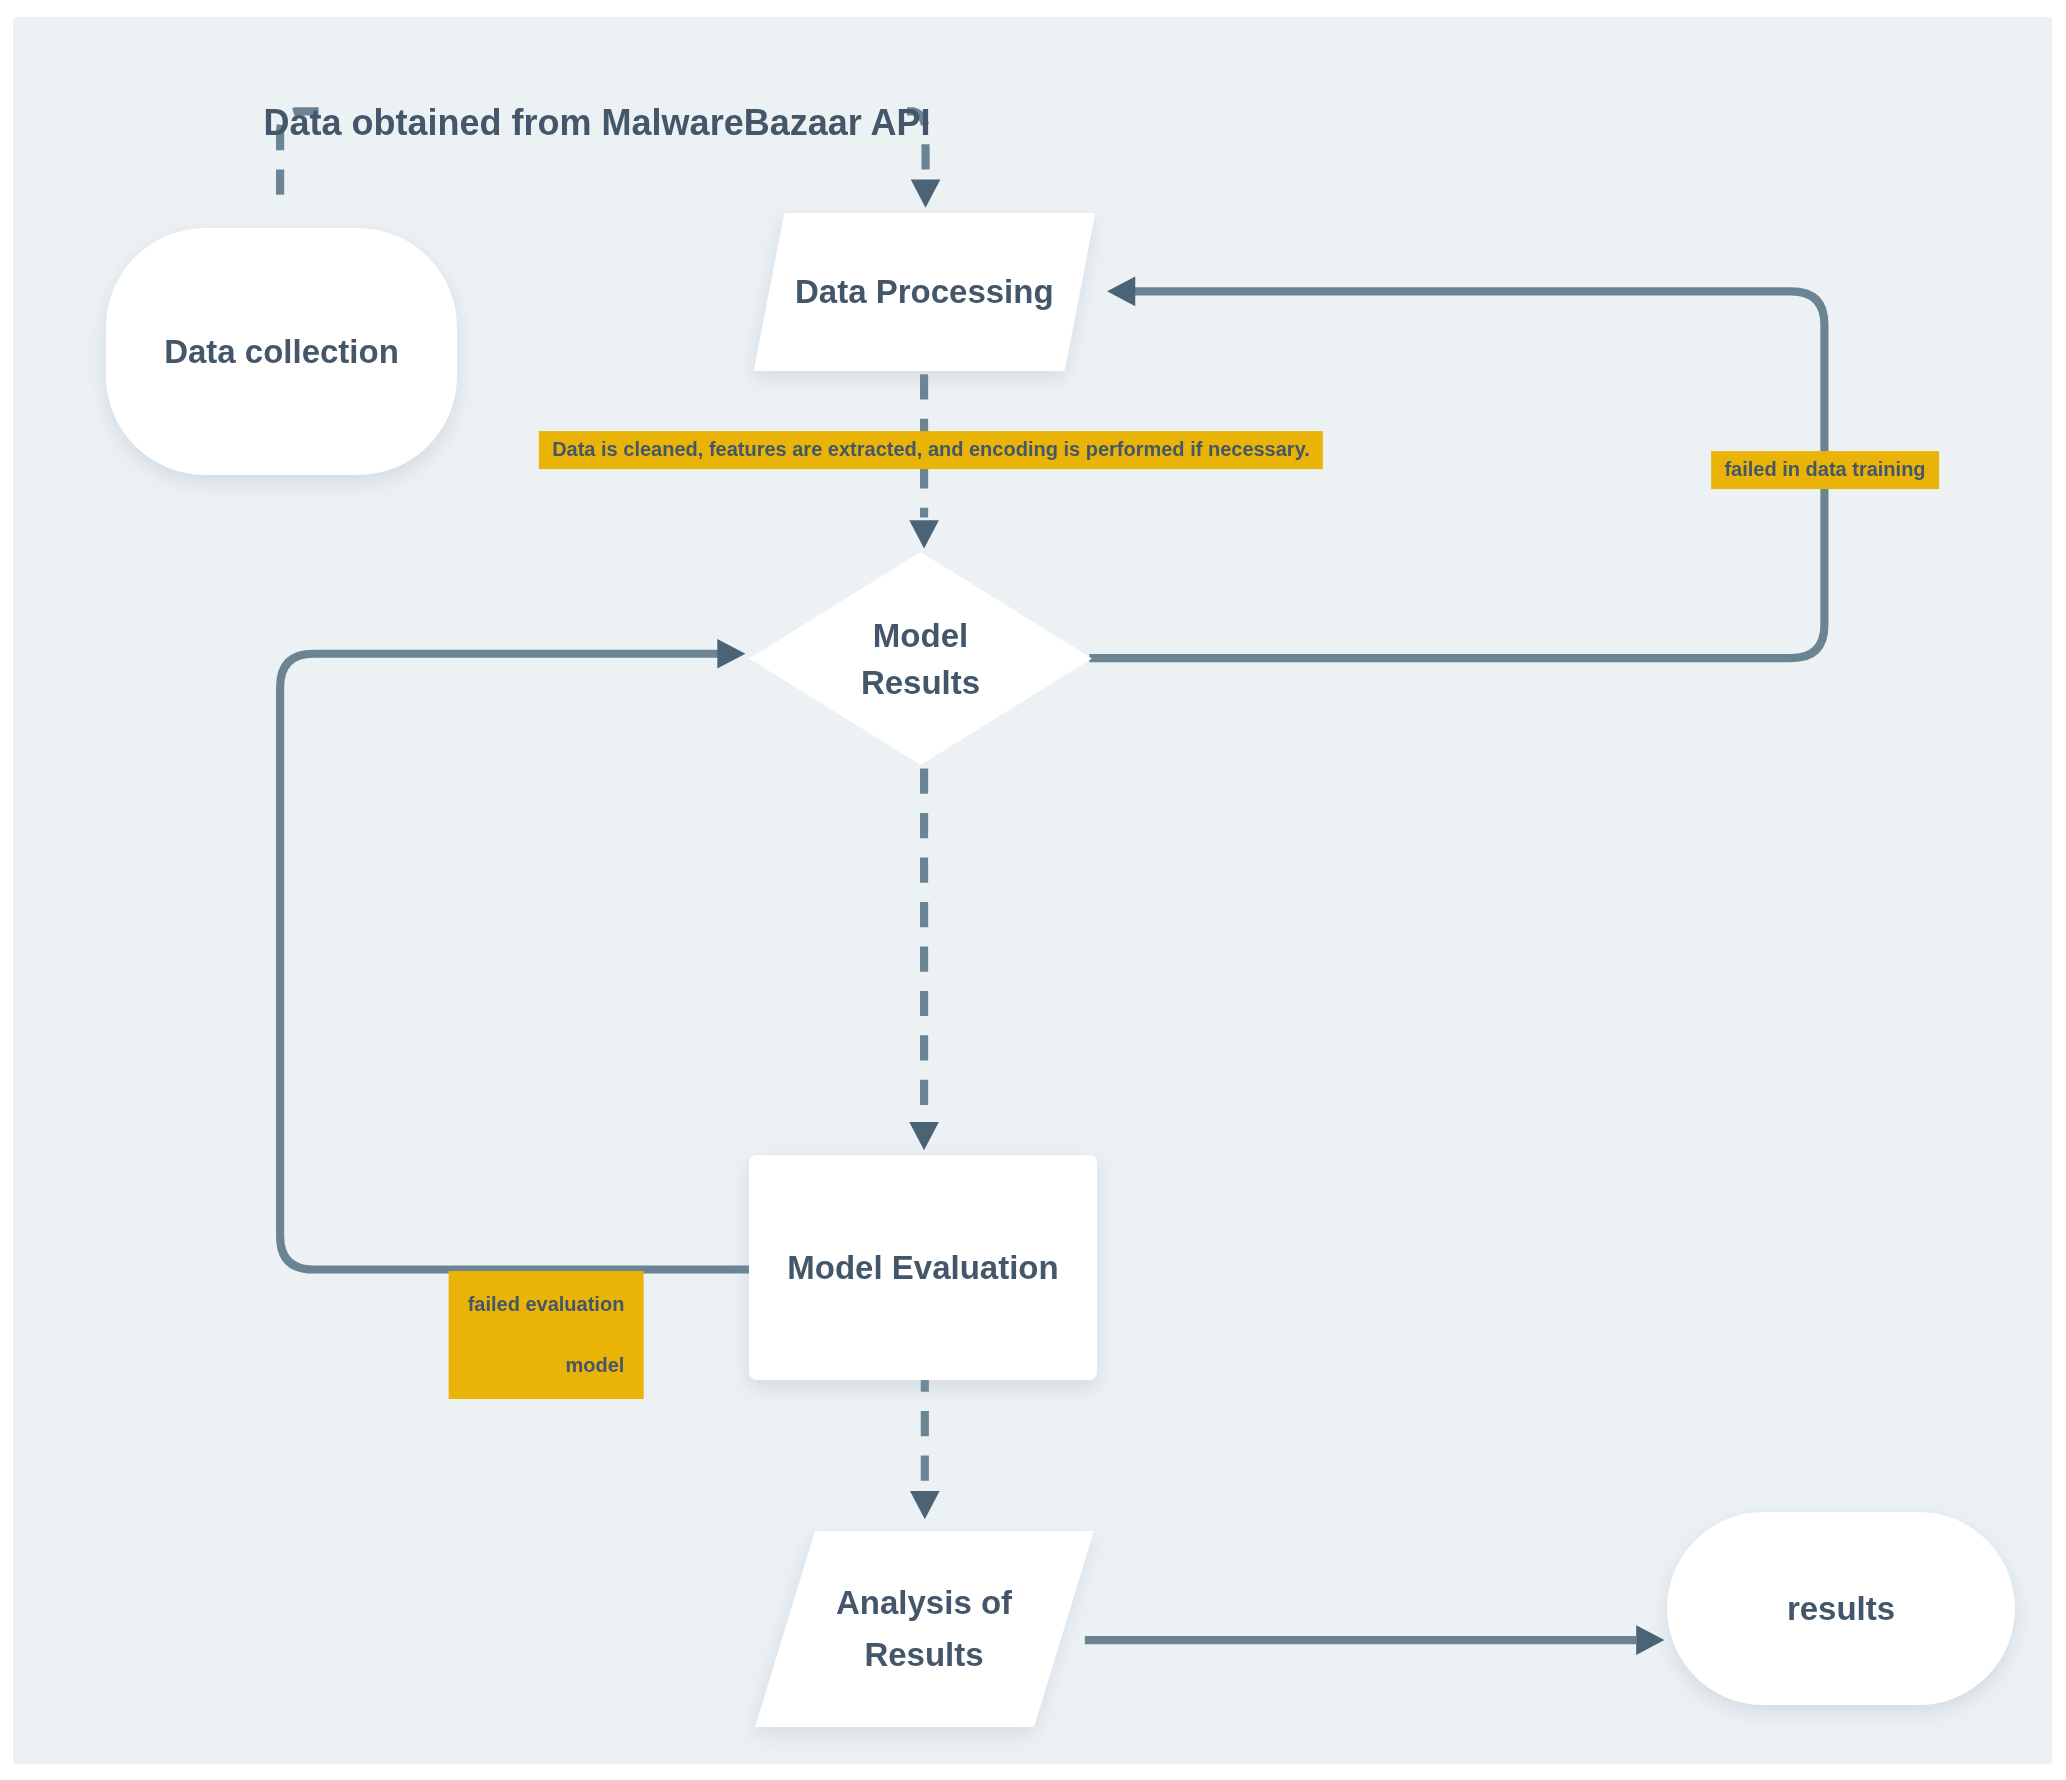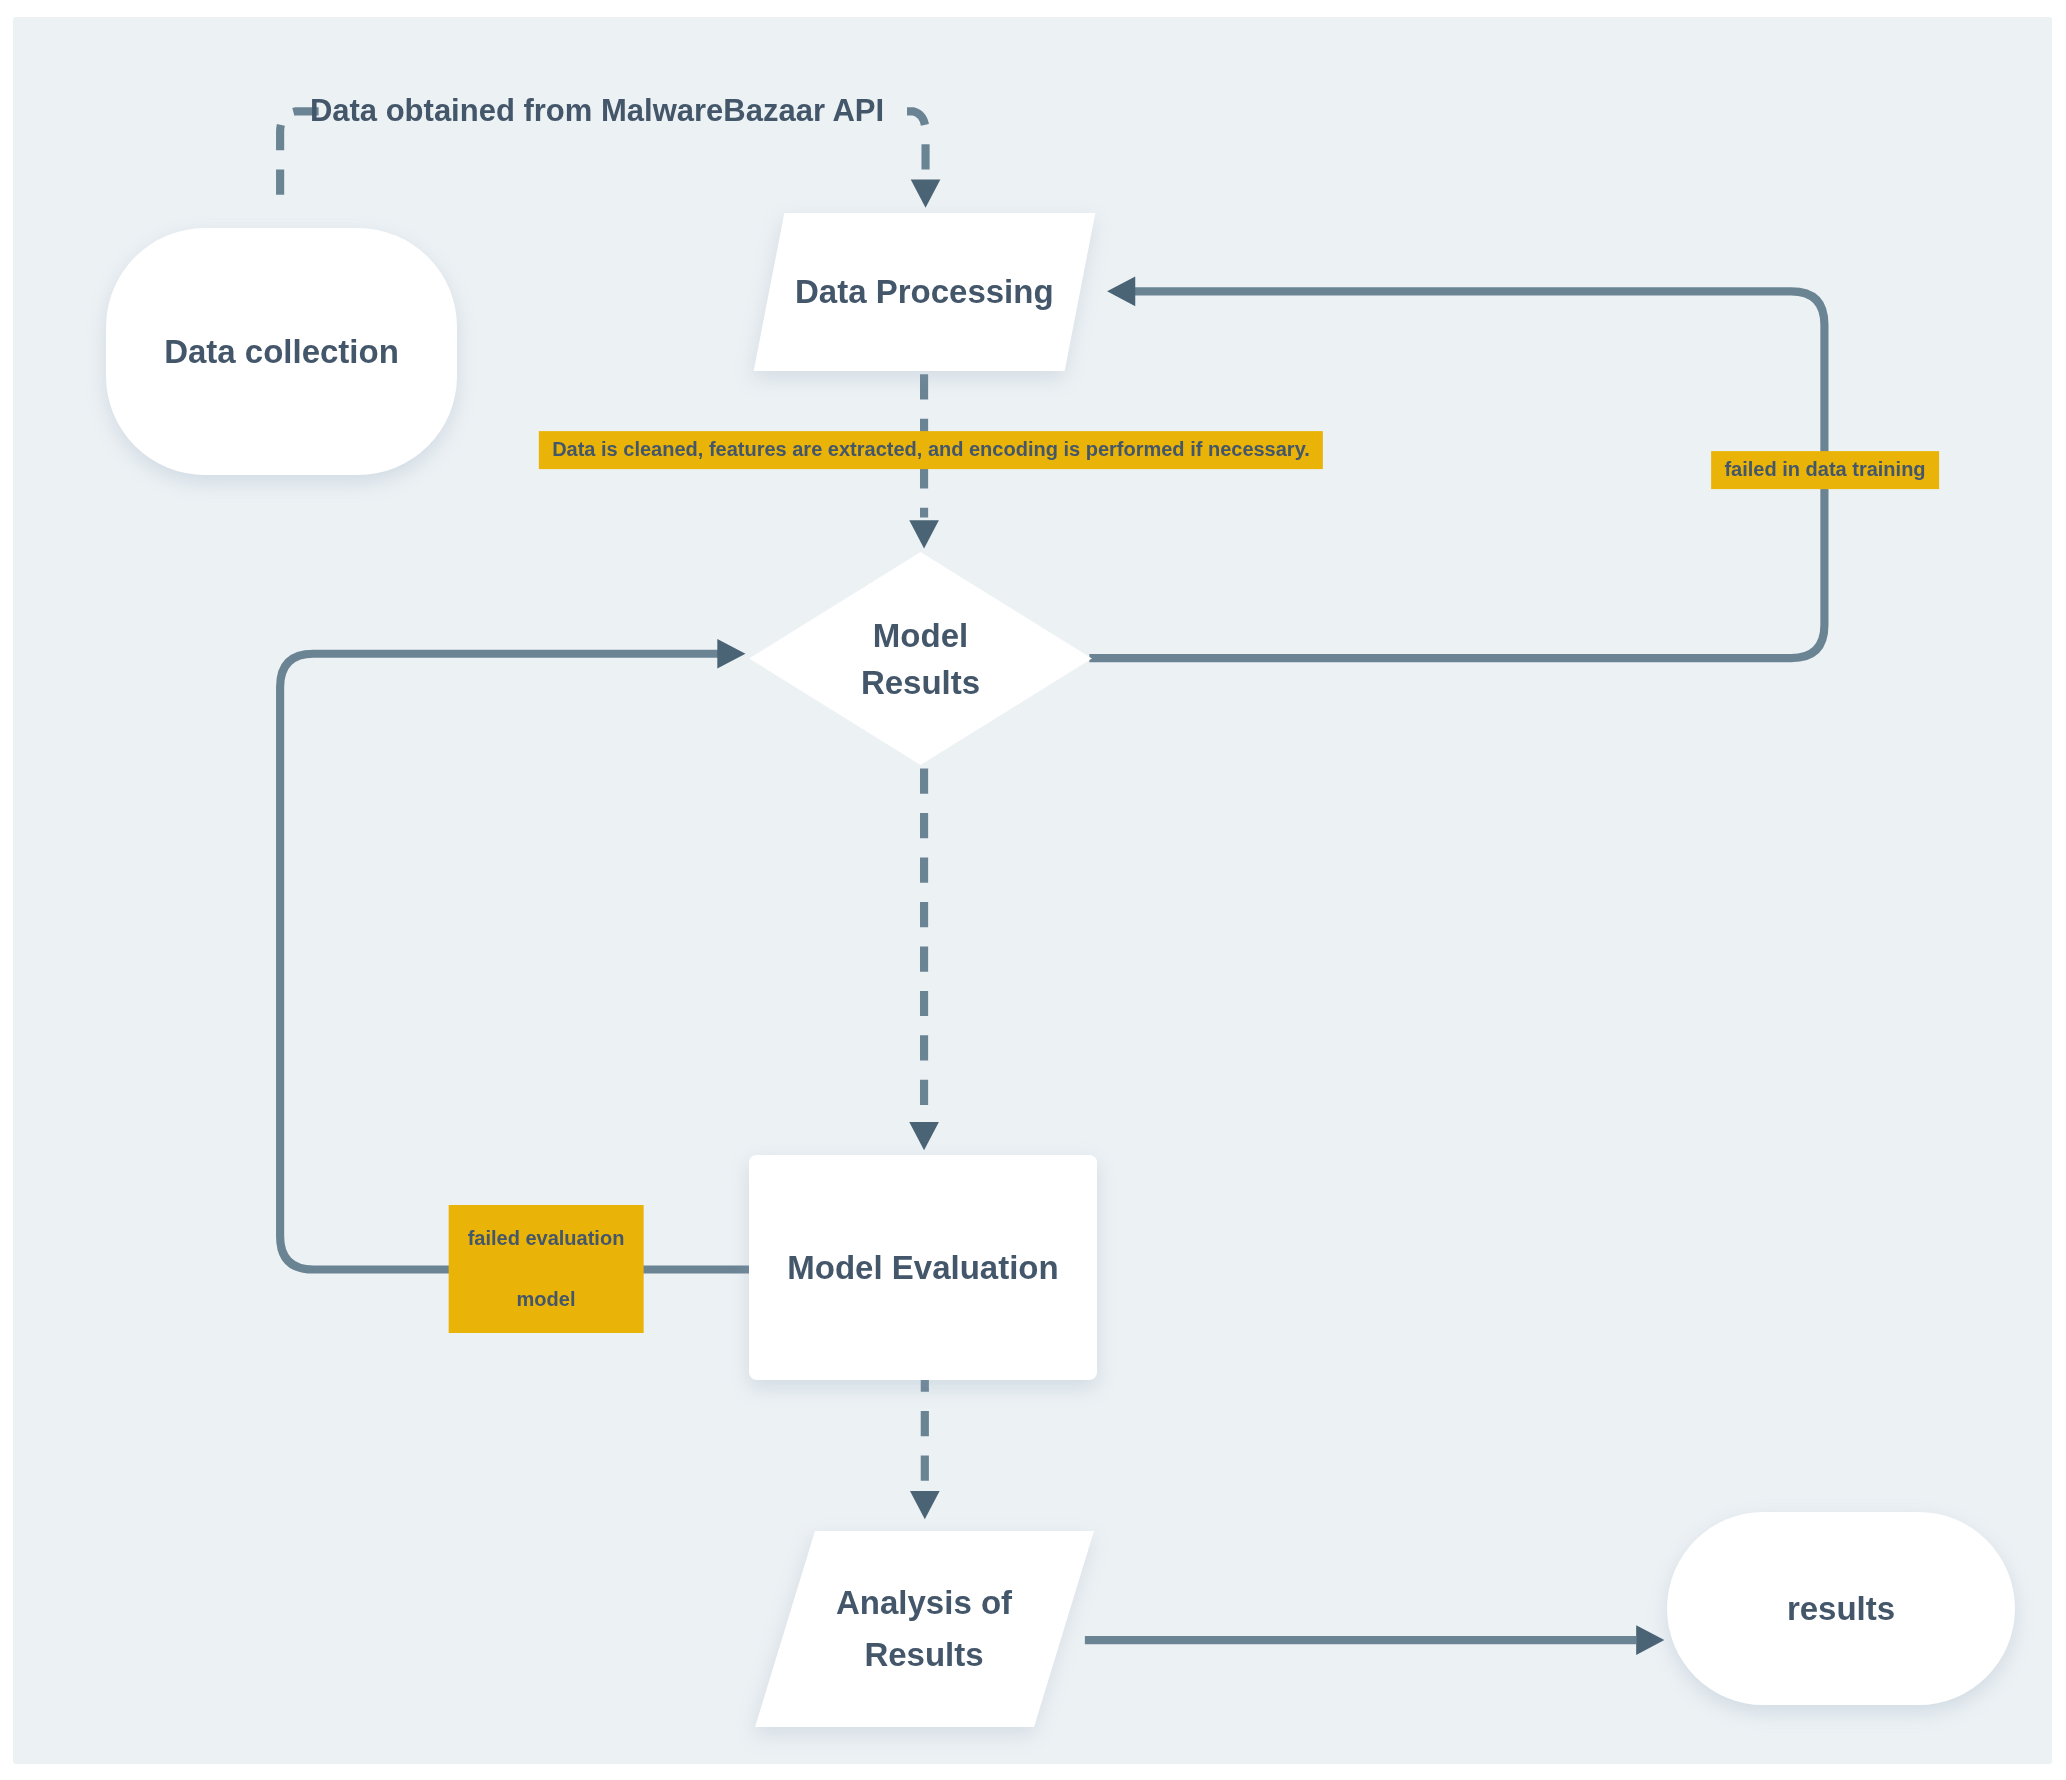--- a/index.html
+++ b/index.html
@@ -14,21 +14,21 @@
   .stadium{border-radius:99px;}
   .rect{border-radius:7.4px;}
   .para{box-shadow:0 7.4px 19px rgba(145,165,185,0.25);}
   .diamond{clip-path:polygon(50% 0%,100% 50%,50% 100%,0% 50%);box-shadow:none;
            filter:drop-shadow(0 6px 10.4px rgba(150,165,180,0.30));}
   .node .stack{line-height:47px;}
   .note{position:absolute;z-index:2;transform:translate(-50%,-50%);
         color:#44576a;font-weight:bold;font-size:20px;white-space:nowrap;
         background:#eab308;padding:7.4px 13.3px;text-align:center;}
   .note.nobg{background:transparent;}
-  .note.big{font-size:31px;}
+  .note.big{font-size:36px;margin-top:12px;}
   .note.twoline{white-space:normal;line-height:61px;padding:3px 19px;}
 </style>
 </head>
 <body>
 
 <div class="page">
   <div class="panel"></div>
 
   <svg class="edges" width="2066" height="1781" viewBox="0 0 2788 2403">
     <g fill="none" stroke="#6b8494" stroke-width="11">
@@ -91,18 +91,18 @@
   </div>
 
   <div class="note nobg big" style="left:597px;top:111px;">Data obtained from MalwareBazaar API</div>
 
   <div class="note" style="left:931px;top:450px;">Data is cleaned, features are extracted, and encoding is performed if necessary.</div>
 
 
 
   <div class="note" style="left:1825px;top:470px;">failed in data training</div>
 
-  <div class="note twoline" style="left:546px;top:1269px;">
+  <div class="note twoline" style="left:546px;top:1335px;text-align:right;">
     <div>failed evaluation</div>
     <div>model</div>
   </div>
 </div>
 
 
 </body></html>

